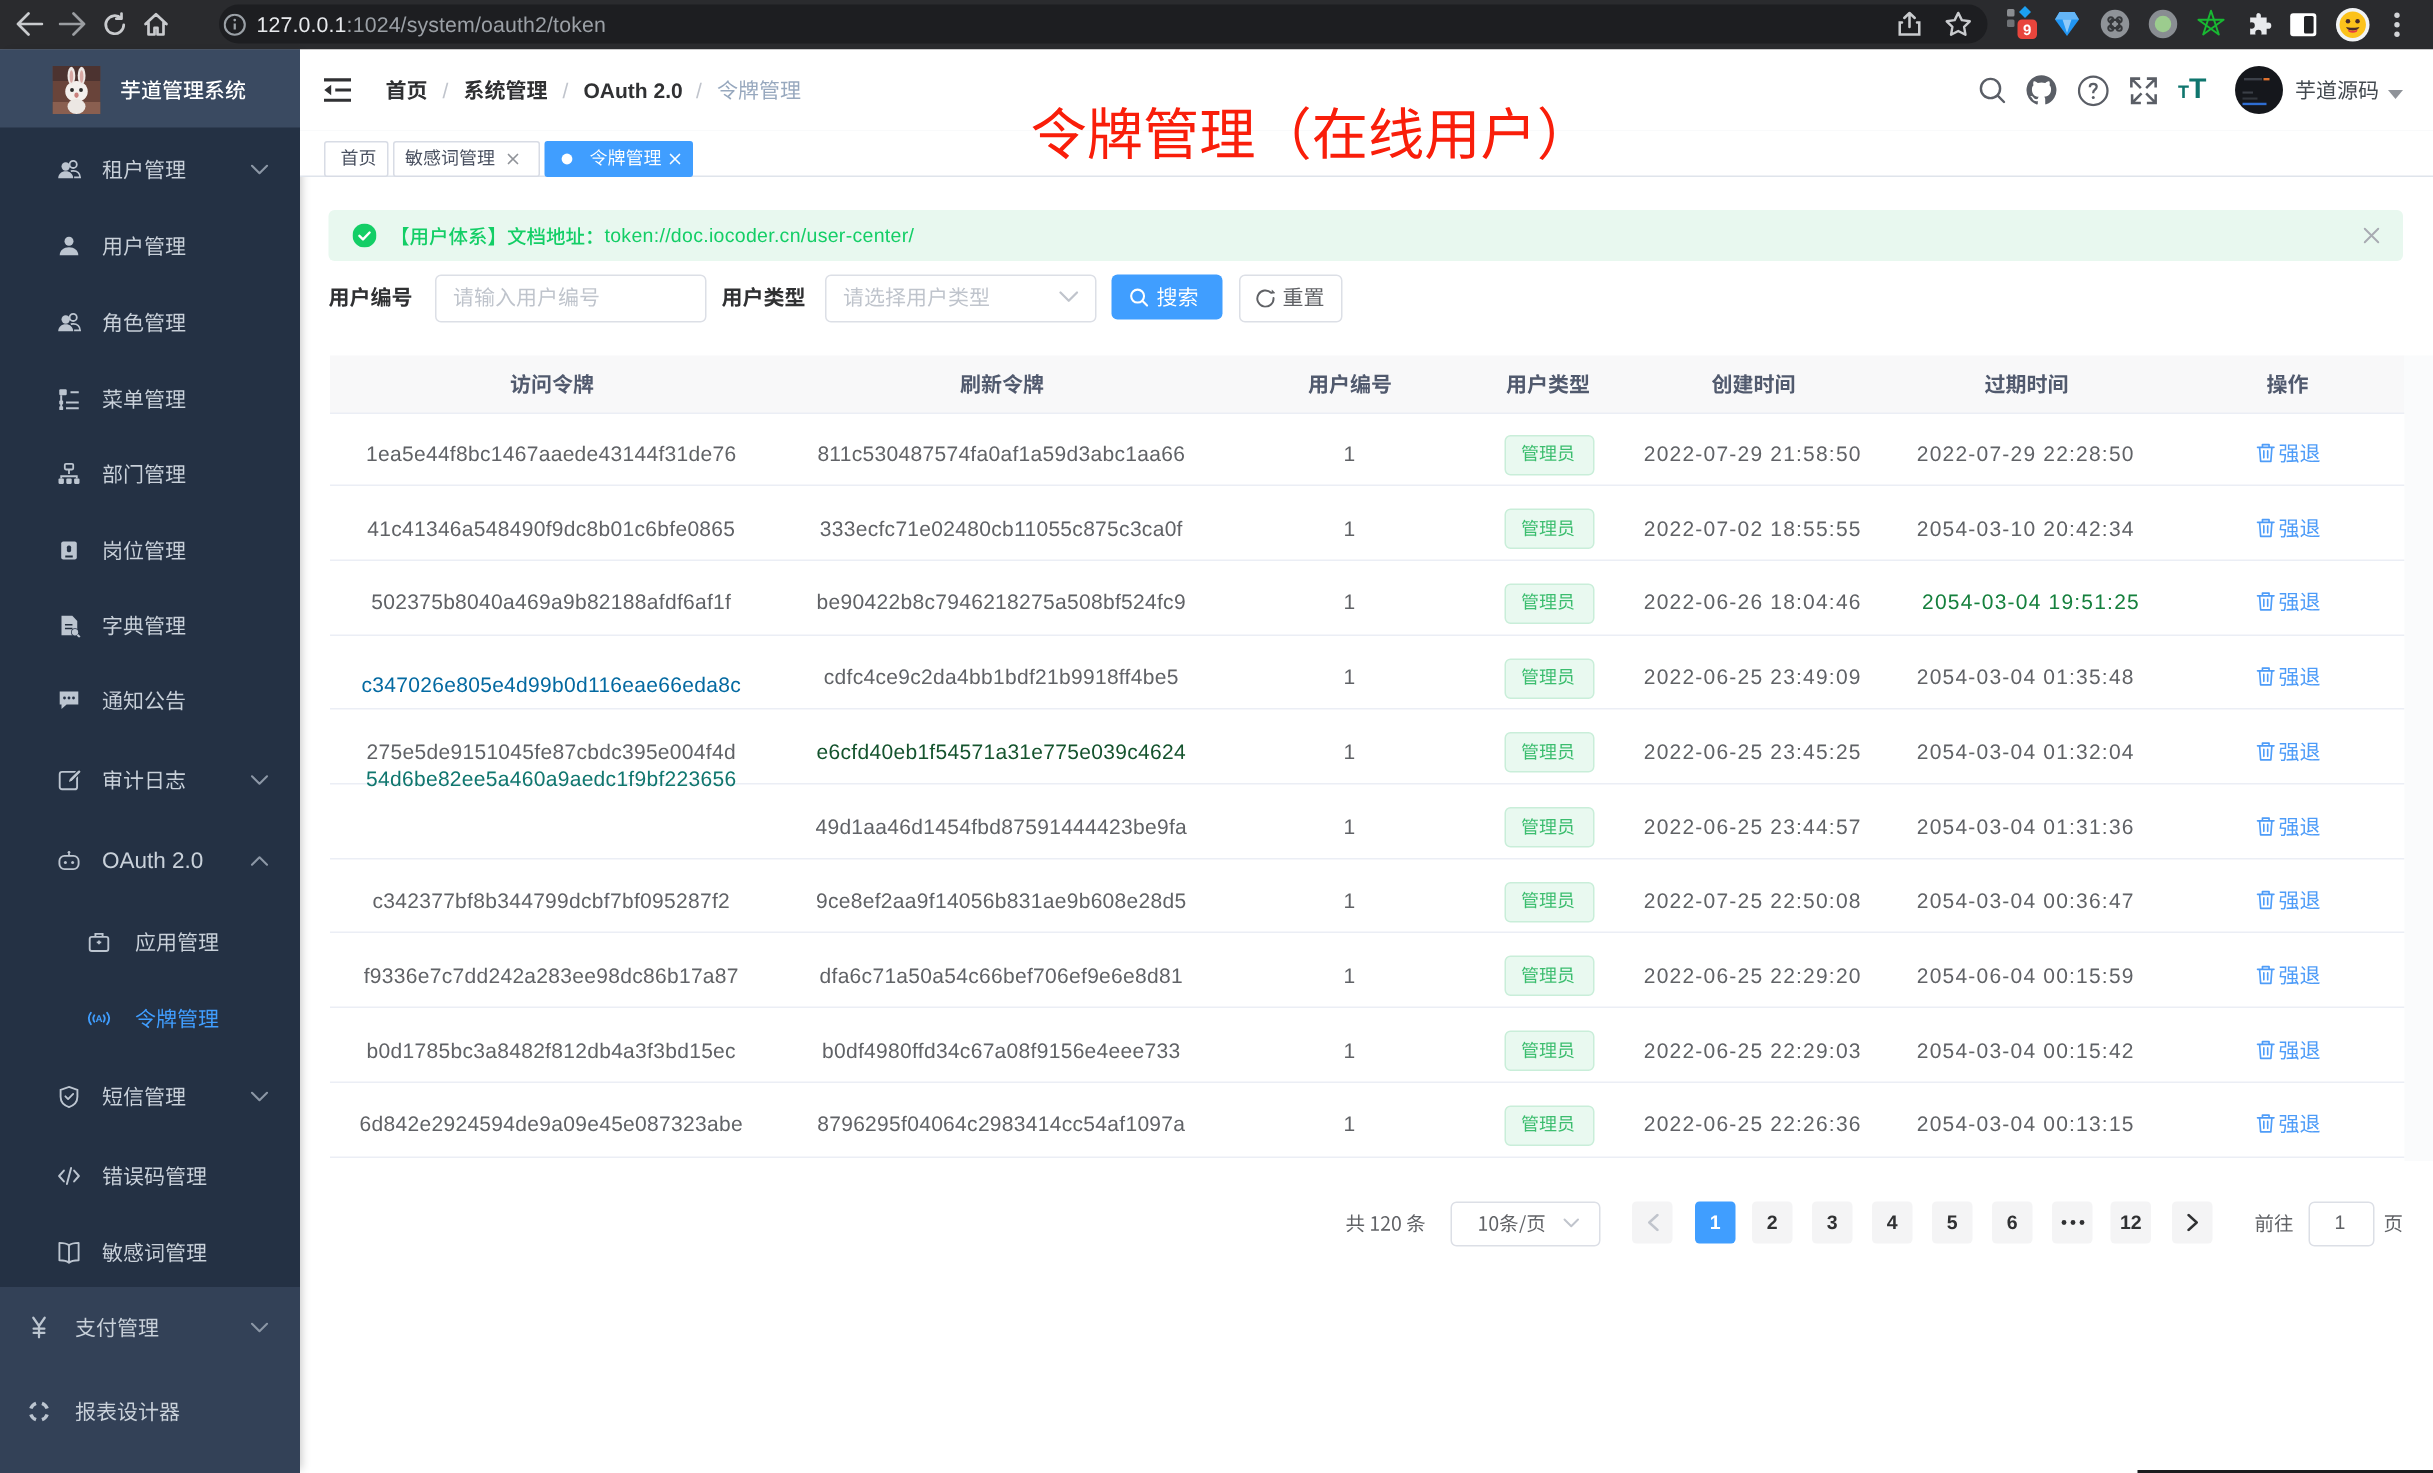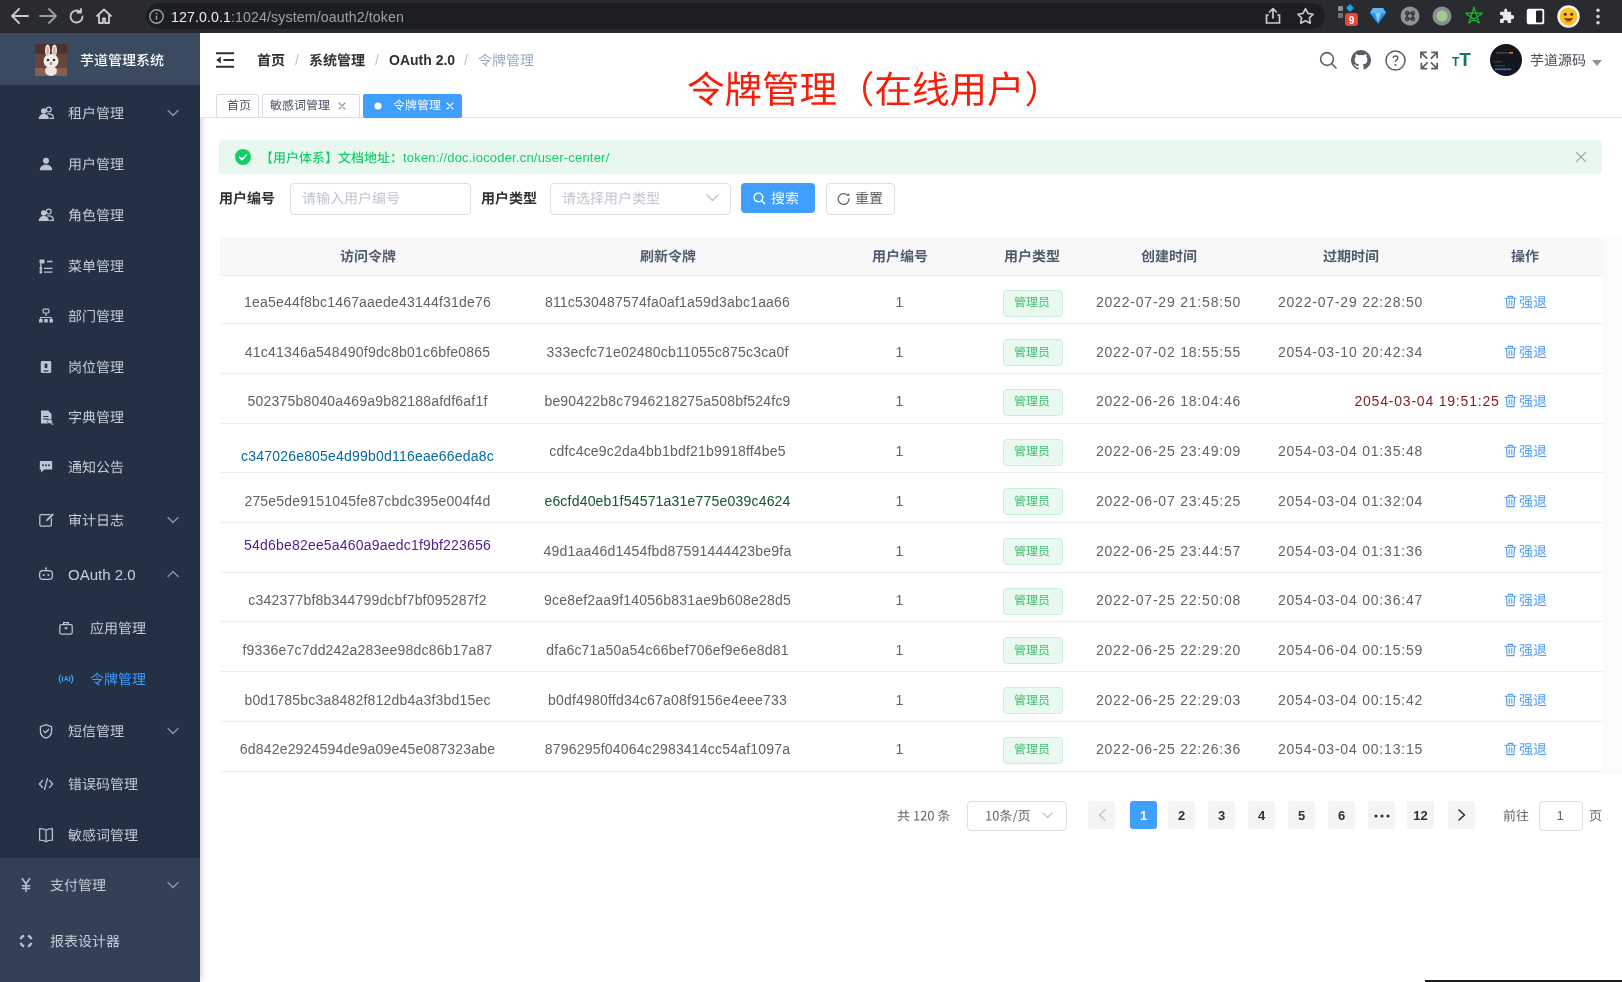--- a/index.html
+++ b/index.html
@@ -771,21 +771,21 @@
 <div class="lt" style="left:899.5px;top:401.4px;font:400 14px 'Liberation Sans',sans-serif;color:#606266;transform:translate(-50%,-50%)">1</div>
 <div style="position:absolute;left:1002.5px;top:388.9px;width:58.0px;height:25.0px;background:#e9f9f0;border:1px solid #c9eed9;border-radius:4px"></div>
 <div class="t" style="left:1013.5px;top:395.4px"><svg width="36.0" height="12" viewBox="0 0 36.0 12">
       <g fill="#3bbd6e" transform="matrix(0.012,0,0,-0.012,0,10.56)">
         <use href="#g8"></use>
         <use href="#g9" x="1000"></use>
         <use href="#g104" x="2000"></use>
       </g>
     </svg></div>
 <div class="lt" style="left:1168.5px;top:401.4px;font:400 14px 'Liberation Sans',sans-serif;color:#606266;letter-spacing:.8px;transform:translate(-50%,-50%)">2022-06-26 18:04:46</div>
-<div class="lt" style="left:1427px;top:401.4px;font:400 14px 'Liberation Sans',sans-serif;color:#7f1d1d;letter-spacing:.8px;transform:translate(-50%,-50%)">2054-03-04 19:51:25</div>
+<div class="lt" style="left:1354px;top:401.4px;font:400 14px 'Liberation Sans',sans-serif;color:#15803d;letter-spacing:.8px;transform:translate(-50%,-50%)">2054-03-04 19:51:25</div>
 <div class="t" style="left:1504.0px;top:394.4px"><svg width="13" height="14" viewBox="0 0 13 14" fill="none">
       <path d="M1 3.2h11M4.3 3.2V1.4h4.4v1.8M2.4 3.2l.7 9.4h6.8l.7-9.4M5.2 5.6v4.6M7.8 5.6v4.6" stroke="#4e9cf8" stroke-width="1.1" fill="none" stroke-linecap="round" stroke-linejoin="round"></path>
     </svg></div>
 <div class="t" style="left:1519.0px;top:394.4px"><svg width="28.0" height="14" viewBox="0 0 28.0 14">
       <g fill="#4e9cf8" transform="matrix(0.014,0,0,-0.014,0,12.32)">
         <use href="#g105"></use>
         <use href="#g106" x="1000"></use>
       </g>
     </svg></div>
 <div style="position:absolute;left:219.5px;top:472.3px;width:1383.0px;height:1.0px;background:#ebeef5"></div>
@@ -816,33 +816,33 @@
 <div class="lt" style="left:667.5px;top:500.8px;font:400 14px 'Liberation Sans',sans-serif;color:#14532d;letter-spacing:.2px;transform:translate(-50%,-50%)">e6cfd40eb1f54571a31e775e039c4624</div>
 <div class="lt" style="left:899.5px;top:500.8px;font:400 14px 'Liberation Sans',sans-serif;color:#606266;transform:translate(-50%,-50%)">1</div>
 <div style="position:absolute;left:1002.5px;top:488.3px;width:58.0px;height:25.0px;background:#e9f9f0;border:1px solid #c9eed9;border-radius:4px"></div>
 <div class="t" style="left:1013.5px;top:494.8px"><svg width="36.0" height="12" viewBox="0 0 36.0 12">
       <g fill="#3bbd6e" transform="matrix(0.012,0,0,-0.012,0,10.56)">
         <use href="#g8"></use>
         <use href="#g9" x="1000"></use>
         <use href="#g104" x="2000"></use>
       </g>
     </svg></div>
-<div class="lt" style="left:1168.5px;top:500.8px;font:400 14px 'Liberation Sans',sans-serif;color:#606266;letter-spacing:.8px;transform:translate(-50%,-50%)">2022-06-07 23:45:25</div>
+<div class="lt" style="left:1168.5px;top:500.8px;font:400 14px 'Liberation Sans',sans-serif;color:#606266;letter-spacing:.8px;transform:translate(-50%,-50%)">2022-06-25 23:45:25</div>
 <div class="lt" style="left:1350.5px;top:500.8px;font:400 14px 'Liberation Sans',sans-serif;color:#606266;letter-spacing:.8px;transform:translate(-50%,-50%)">2054-03-04 01:32:04</div>
 <div class="t" style="left:1504.0px;top:493.8px"><svg width="13" height="14" viewBox="0 0 13 14" fill="none">
       <path d="M1 3.2h11M4.3 3.2V1.4h4.4v1.8M2.4 3.2l.7 9.4h6.8l.7-9.4M5.2 5.6v4.6M7.8 5.6v4.6" stroke="#4e9cf8" stroke-width="1.1" fill="none" stroke-linecap="round" stroke-linejoin="round"></path>
     </svg></div>
 <div class="t" style="left:1519.0px;top:493.8px"><svg width="28.0" height="14" viewBox="0 0 28.0 14">
       <g fill="#4e9cf8" transform="matrix(0.014,0,0,-0.014,0,12.32)">
         <use href="#g105"></use>
         <use href="#g106" x="1000"></use>
       </g>
     </svg></div>
 <div style="position:absolute;left:219.5px;top:571.7px;width:1383.0px;height:1.0px;background:#ebeef5"></div>
-<div class="lt" style="left:367.5px;top:545px;font:400 14px 'Liberation Sans',sans-serif;color:#4c1d95;letter-spacing:.2px;transform:translate(-50%,-50%)">54d6be82ee5a460a9aedc1f9bf223656</div>
+<div class="lt" style="left:367.5px;top:519px;font:400 14px 'Liberation Sans',sans-serif;color:#0f766e;letter-spacing:.2px;transform:translate(-50%,-50%)">54d6be82ee5a460a9aedc1f9bf223656</div>
 <div class="lt" style="left:667.5px;top:550.5px;font:400 14px 'Liberation Sans',sans-serif;color:#606266;letter-spacing:.2px;transform:translate(-50%,-50%)">49d1aa46d1454fbd87591444423be9fa</div>
 <div class="lt" style="left:899.5px;top:550.5px;font:400 14px 'Liberation Sans',sans-serif;color:#606266;transform:translate(-50%,-50%)">1</div>
 <div style="position:absolute;left:1002.5px;top:538.0px;width:58.0px;height:25.0px;background:#e9f9f0;border:1px solid #c9eed9;border-radius:4px"></div>
 <div class="t" style="left:1013.5px;top:544.5px"><svg width="36.0" height="12" viewBox="0 0 36.0 12">
       <g fill="#3bbd6e" transform="matrix(0.012,0,0,-0.012,0,10.56)">
         <use href="#g8"></use>
         <use href="#g9" x="1000"></use>
         <use href="#g104" x="2000"></use>
       </g>
     </svg></div>

